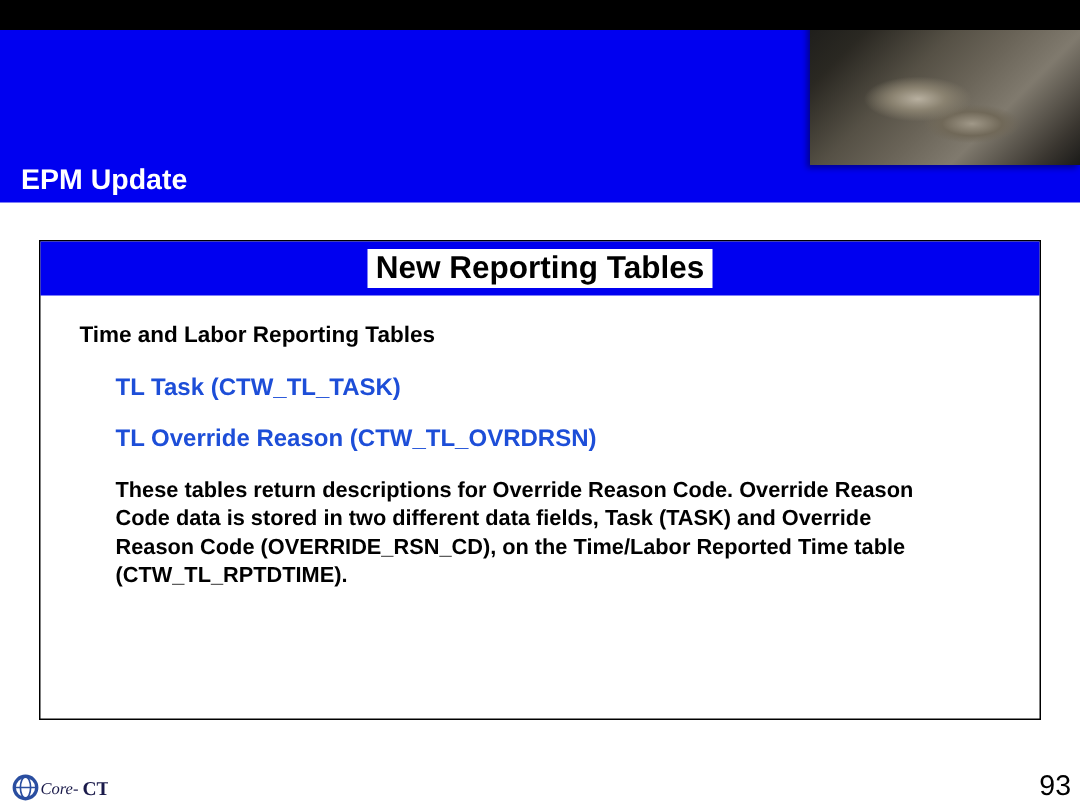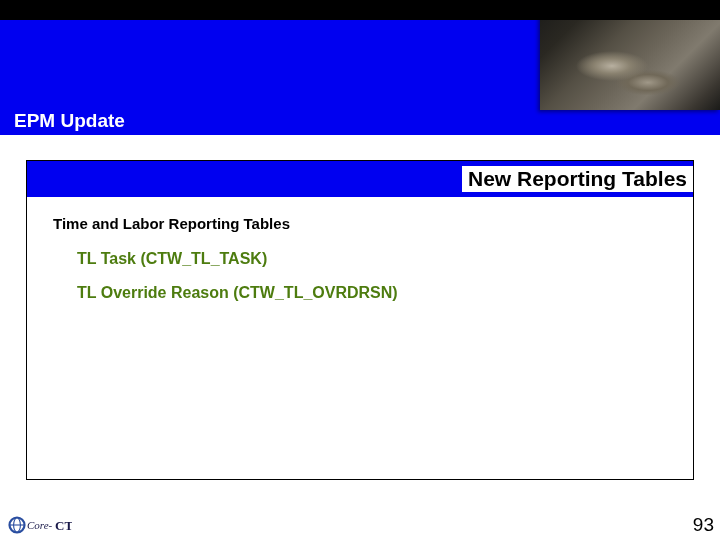--- a/index.html
+++ b/index.html
@@ -74,40 +74,39 @@
     display: inline-block;
     font-size: 21px;
     font-weight: bold;
     padding: 0 2px;
     font-family: Arial, sans-serif;
   }
   
   .content-header {
     background: #0000f0;
     padding: 5px 0;
-    text-align: right;
   }
   .content-header-inner {
     background: #ffffff;
     display: inline-block;
     padding: 1px 4px;
   }
   .section {
     padding: 18px 26px 0 26px;
   }
   .section-title {
     font-size: 15px;
     font-weight: bold;
     color: #000;
     margin-bottom: 18px;
   }
   .table-item {
     font-size: 16px;
     font-weight: bold;
-    color: #4d7c0f;
+    color: #1d4ed8;
     margin-left: 24px;
     margin-bottom: 16px;
   }
   .desc {
     font-size: 14.5px;
     font-weight: bold;
     color: #000;
     margin-left: 24px;
     line-height: 1.32;
     padding-right: 30px;
@@ -140,20 +139,21 @@
 <div class="content-box">
   <div class="content-header">
     <span class="content-header-inner">
       <span class="content-header-text">New Reporting Tables</span>
     </span>
   </div>
   <div class="section">
     <div class="section-title">Time and Labor Reporting Tables</div>
     <div class="table-item">TL Task (CTW_TL_TASK)</div>
     <div class="table-item">TL Override Reason (CTW_TL_OVRDRSN)</div>
+    <div class="desc">These tables return descriptions for Override Reason Code.  Override Reason Code data is stored in two different data fields, Task (TASK) and Override Reason Code (OVERRIDE_RSN_CD), on the Time/Labor Reported Time table (CTW_TL_RPTDTIME).</div>
   </div>
 </div>
 
 <div class="footer-logo">
   <svg viewBox="0 0 64 20">
     <ellipse cx="9" cy="10" rx="7.5" ry="7.5" fill="none" stroke="#2a4ea0" stroke-width="2.2"></ellipse>
     <ellipse cx="9" cy="10" rx="3.4" ry="7.2" fill="none" stroke="#2a4ea0" stroke-width="1.1"></ellipse>
     <line x1="1.5" y1="10" x2="16.5" y2="10" stroke="#2a4ea0" stroke-width="1.1"></line>
     <text x="19" y="14" font-family="Georgia, serif" font-size="11" font-style="italic" fill="#1a1a4a">Core-</text>
     <text x="47" y="15" font-family="Georgia, serif" font-size="13" font-weight="bold" fill="#1a1a4a">CT</text>

